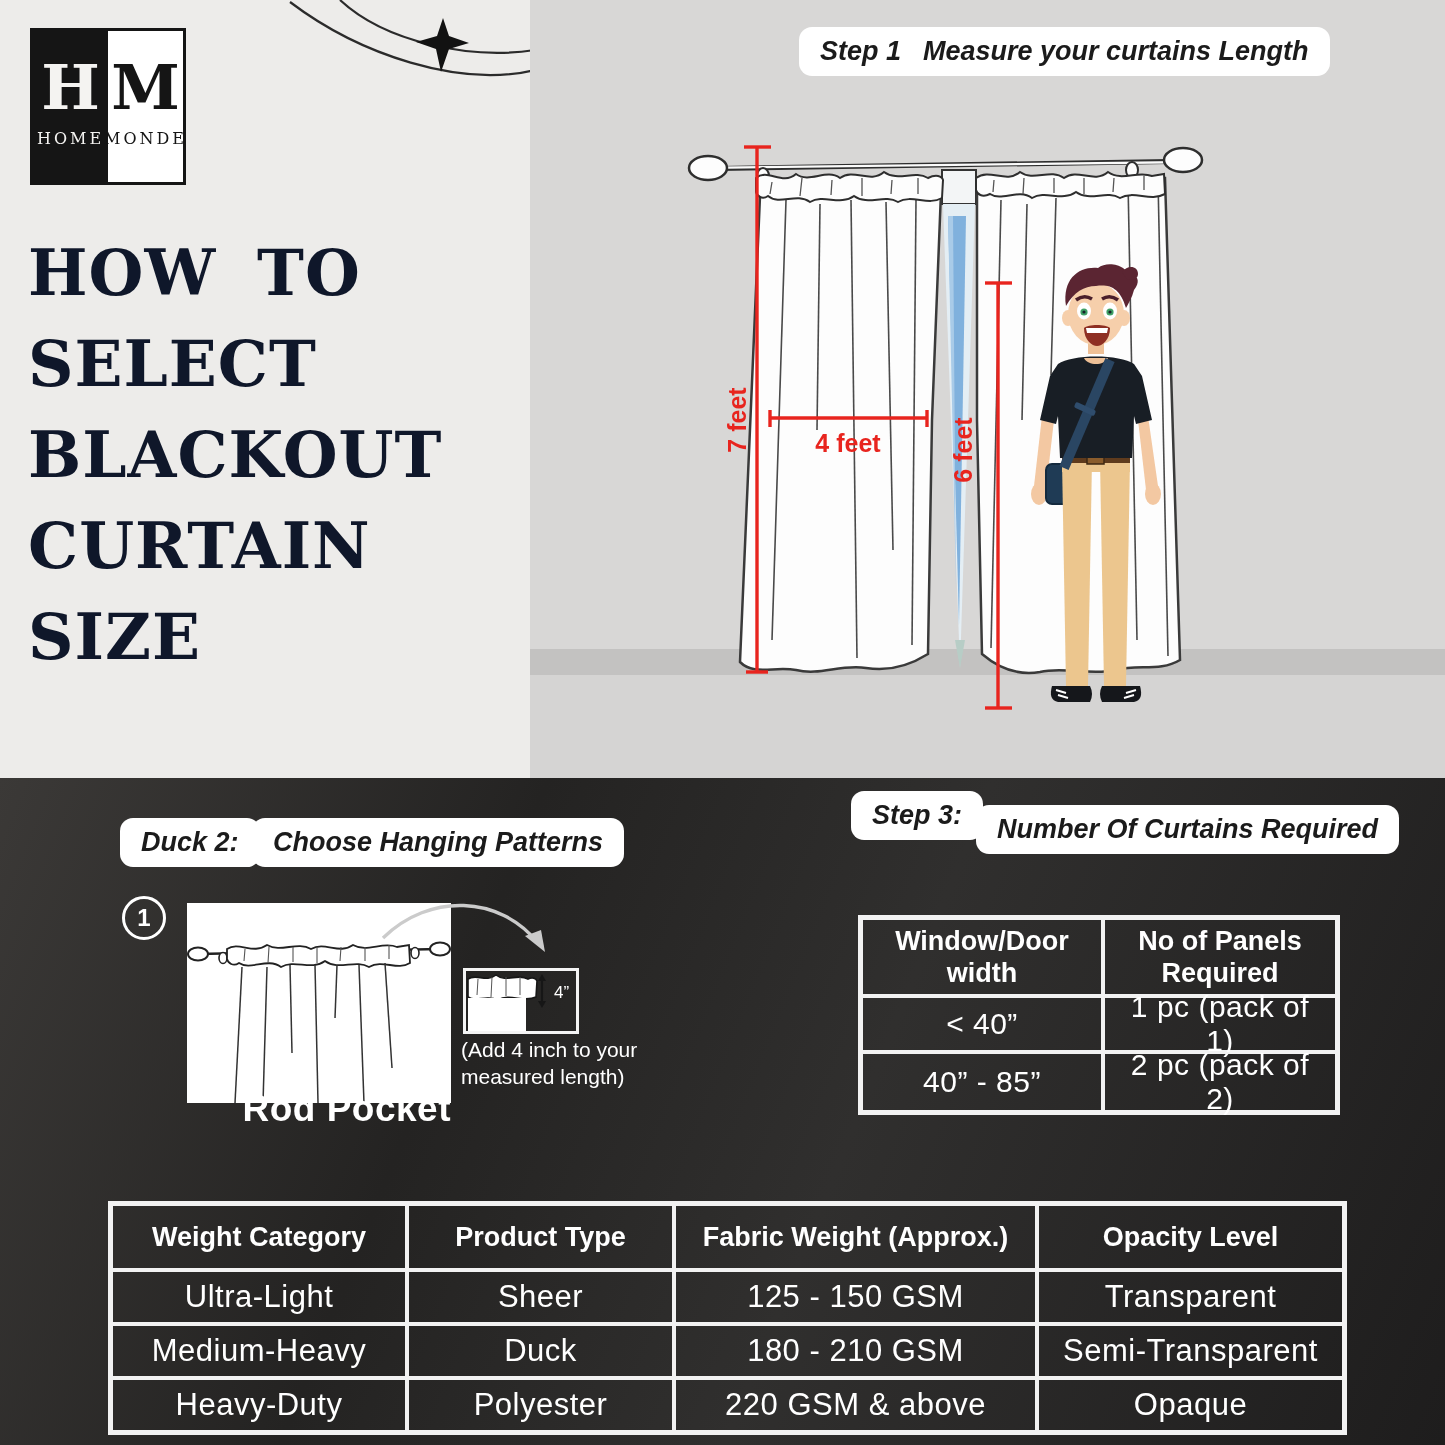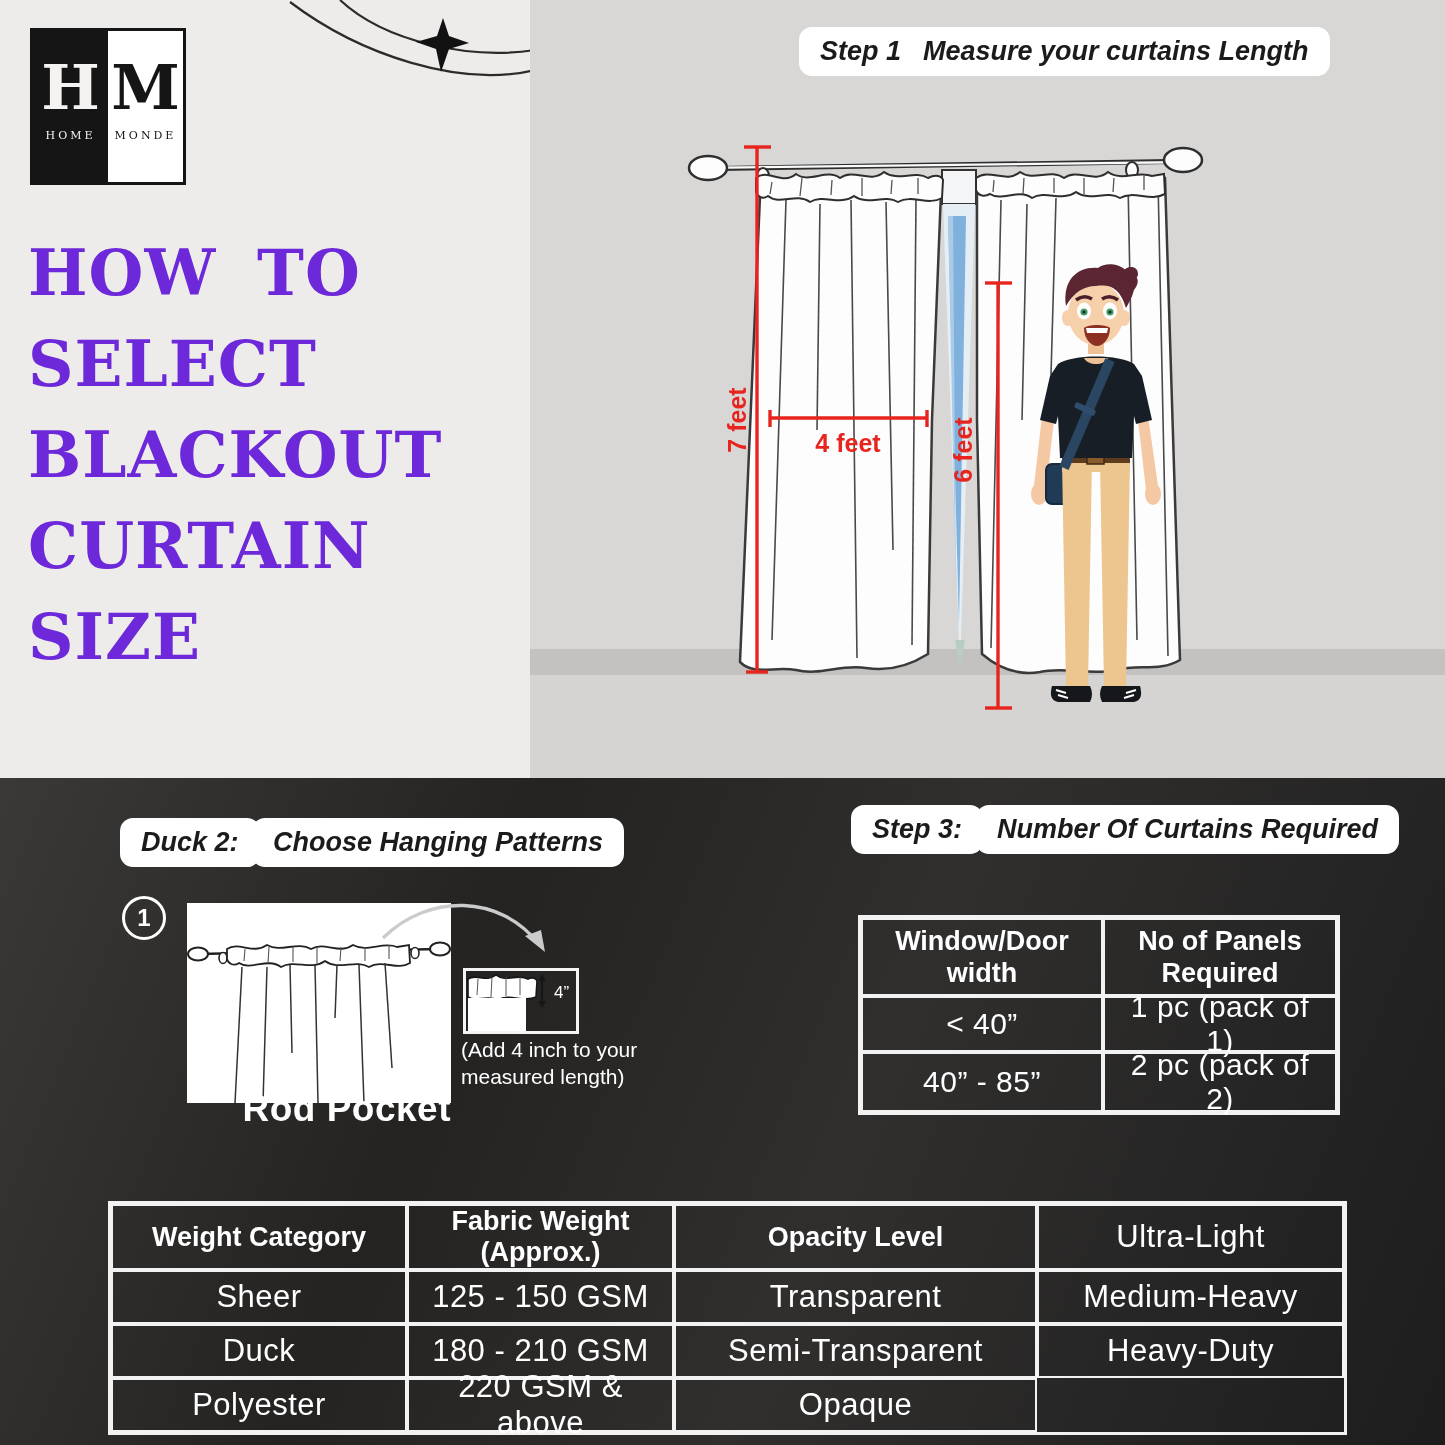--- a/index.html
+++ b/index.html
@@ -10,23 +10,23 @@
   .left-panel{position:absolute;left:0;top:0;width:530px;height:778px;background:#edecea;}
   .right-panel{position:absolute;left:530px;top:0;width:915px;height:778px;background:#d8d7d6;}
   .floor-band{position:absolute;left:0;top:649px;width:915px;height:26px;background:#c3c2c1;}
   .floor-lower{position:absolute;left:0;top:675px;width:915px;height:103px;background:#d5d4d3;}
 
   .logo{position:absolute;left:30px;top:28px;display:flex;border:3px solid #151515;background:#fff;}
   .logo-half{width:75px;height:151px;display:flex;flex-direction:column;align-items:center;box-sizing:border-box;padding-top:26px;}
   .logo-left{background:#151515;color:#f4f3f1;}
   .logo-right{background:#ffffff;color:#151515;}
   .logo-letter{font-family:"DejaVu Serif",serif;font-size:62px;line-height:62px;font-weight:bold;}
-  .logo-word{font-family:"DejaVu Serif",serif;font-size:11px;letter-spacing:3px;margin-top:10px;text-align:center;}
-
-  .title{position:absolute;left:28px;top:228px;width:495px;color:#6d28d9;
+  .logo-word{font-family:"DejaVu Serif",serif;font-size:16px;letter-spacing:3px;margin-top:10px;text-align:center;}
+
+  .title{position:absolute;left:28px;top:228px;width:495px;color:#0f172a;
          font-family:"DejaVu Serif",serif;font-weight:bold;font-size:63px;line-height:91px;letter-spacing:1px;}
   .title .t-line{white-space:nowrap;}
   .title .t-line:first-child{word-spacing:18px;}
 
   .pill{position:absolute;background:#ffffff;border-radius:13px;height:49px;display:flex;
         align-items:center;justify-content:center;padding:0 21px;box-sizing:border-box;
         color:#1b1b1b;font-weight:bold;font-size:27px;white-space:nowrap;font-style:italic;}
 
   
   .bottom{position:absolute;left:0;top:778px;width:1445px;height:667px;
@@ -263,38 +263,39 @@
       </svg>
     </div>
 
     <div class="note">
       <div>(Add 4 inch to your</div>
       <div>measured length)</div>
     </div>
 
     <div class="rp-label">Rod Pocket</div>
 
-    <div class="pill" style="left:851px;top:27px">
+    <div class="pill" style="left:851px;top:13px">
       <span>Step 3:</span>
     </div>
     <div class="pill" style="left:976px;top:27px">
       <span>Number Of Curtains Required</span>
     </div>
 
     <div class="dtable panels-table">
       <div class="cell hcell">Window/Door width</div>
       <div class="cell hcell">No of Panels Required</div>
       <div class="cell vcell">&lt; 40”</div>
       <div class="cell vcell">1 pc (pack of 1)</div>
       <div class="cell vcell">40” - 85”</div>
       <div class="cell vcell">2 pc (pack of 2)</div>
     </div>
 
     <div class="dtable fabric-table">
       <div class="cell hcell">Weight Category</div>
+      <div class="cell hcell">Product Type</div>
       <div class="cell hcell">Fabric Weight (Approx.)</div>
       <div class="cell hcell">Opacity Level</div>
 
       <div class="cell vcell">Ultra-Light</div>
       <div class="cell vcell">Sheer</div>
       <div class="cell vcell">125 - 150 GSM</div>
       <div class="cell vcell">Transparent</div>
 
       <div class="cell vcell">Medium-Heavy</div>
       <div class="cell vcell">Duck</div>

